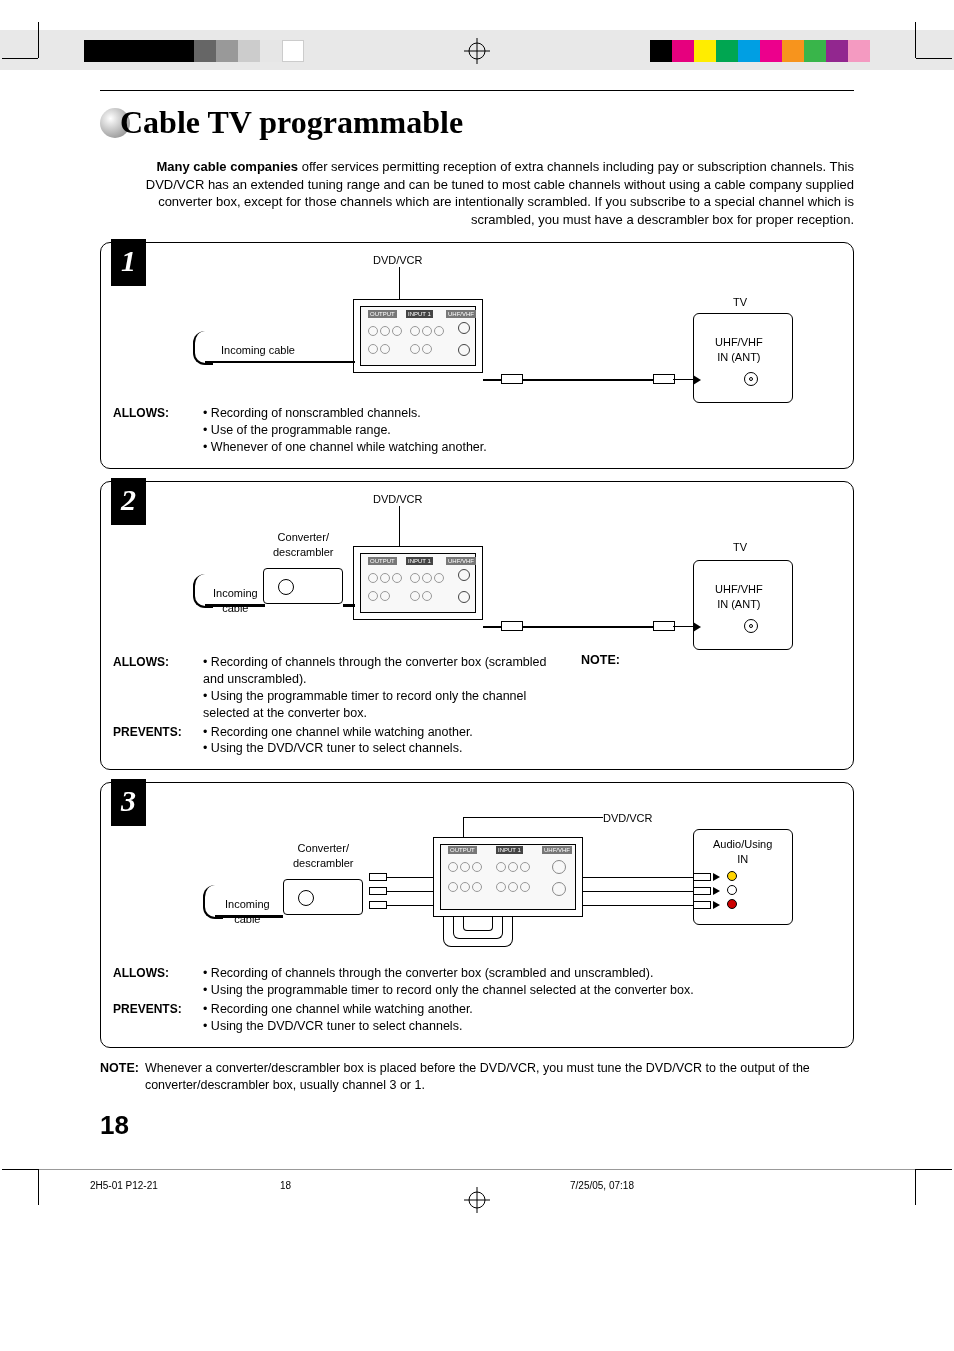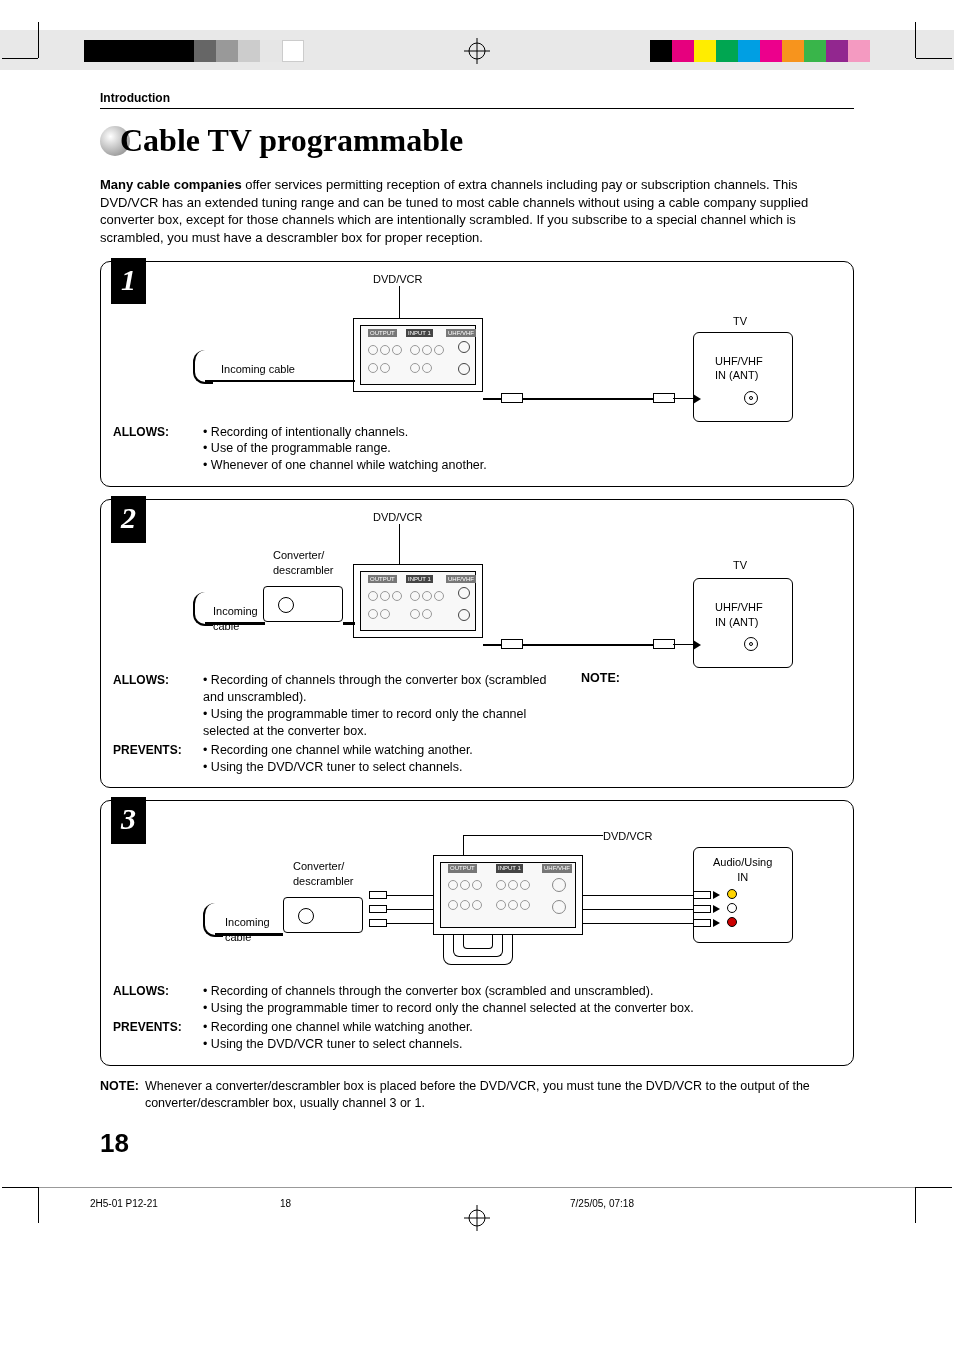--- a/index.html
+++ b/index.html
@@ -44,34 +44,34 @@
   .section-rule { height:1px; background:#000; margin-bottom:10px; }
 
   .title-row { display:flex; align-items:center; margin-bottom:14px; }
   .title-bullet {
     width:30px; height:30px; border-radius:50%;
     background: radial-gradient(circle at 35% 35%, #fff, #888 90%);
     margin-right:-10px; z-index:0;
   }
   h1 { font-size:32px; font-weight:bold; font-family: Georgia, 'Times New Roman', serif; z-index:1; }
 
-  .intro { margin-bottom:14px; }
+  .intro { margin-bottom:14px;text-align:right; }
   .intro b { font-weight:bold; }
 
   .diagram-box { border:1px solid #000; border-radius:10px; padding:10px 12px 12px 12px; margin-bottom:12px; position:relative; }
   .step-num {
     position:absolute; top:-4px; left:10px;
     background:#000; color:#fff; font-weight:bold;
     font-size:30px; font-style:italic; padding:2px 10px 4px 10px;
     font-family: Georgia, serif;
   }
   .diag-area { height:150px; position:relative; margin-left:40px; }
 
   .dvd-label, .tv-label, .conv-label, .cable-label, .av-label {
-    position:absolute; font-size:11px; text-align:left;
+    position:absolute; font-size:11px; text-align:center;
   }
   .dvd-box {
     position:absolute; width:130px; height:74px; border:1px solid #000;
     background:#fff; font-size:6px; color:#999;
   }
   .dvd-inner { position:absolute; inset:6px; border:1px solid #000; background:#f8f8f8; }
   .port-strip { position:absolute; display:flex; gap:2px; }
   .port-strip span { width:10px; height:10px; border:1px solid #999; border-radius:50%; display:inline-block; }
   .small-tag { position:absolute; font-size:6px; background:#777; color:#fff; padding:0 2px; }
 
@@ -173,21 +173,20 @@
 <div class="reg-side reg-right" style="top:700px;">
   <svg viewBox="0 0 26 26">
       <circle cx="13" cy="13" r="8" fill="none" stroke="#000"></circle>
       <line x1="13" y1="0" x2="13" y2="26" stroke="#000"></line>
       <line x1="0" y1="13" x2="26" y2="13" stroke="#000"></line>
     </svg>
 </div>
 
 <div class="page">
 
-  <div class="section-label">Introduction</div>
   <div class="section-rule"></div>
 
   <div class="title-row">
     <div class="title-bullet"></div>
     <h1>Cable TV programmable</h1>
   </div>
 
   <p class="intro">
     <b>Many cable companies</b><span> offer services permitting reception of extra channels including pay or subscription channels. This DVD/VCR has an extended tuning range and can be tuned to most cable channels without using a cable company supplied converter box, except for those channels which are intentionally scrambled. If you subscribe to a special channel which is scrambled, you must have a descrambler box for proper reception.</span>
   </p>
@@ -237,21 +236,21 @@
       </div>
       <div style="position:absolute; left:520px; top:126px; width:24px; height:1px; background:#000;"></div>
       <div style="position:absolute; left:540px; top:122px; border-left:8px solid #000; border-top:5px solid transparent; border-bottom:5px solid transparent;"></div>
       <div class="tv-label" style="left:580px; top:42px;">TV</div>
       <div class="tv-label" style="left:562px; top:82px; white-space:pre;">UHF/VHF
 IN (ANT)</div>
     </div>
     <div class="allows-row">
       <div class="label">ALLOWS:</div>
       <ul>
-        <li>Recording of intentionally channels.</li>
+        <li>Recording of nonscrambled channels.</li>
         <li>Use of the programmable range.</li>
         <li>Whenever of one channel while watching another.</li>
       </ul>
     </div>
   </div>
 
   <div class="diagram-box">
     <div class="step-num">2</div>
     <div class="diag-area" style="height:160px;">
       <div class="dvd-label" style="left:220px; top:0;">DVD/VCR</div>

